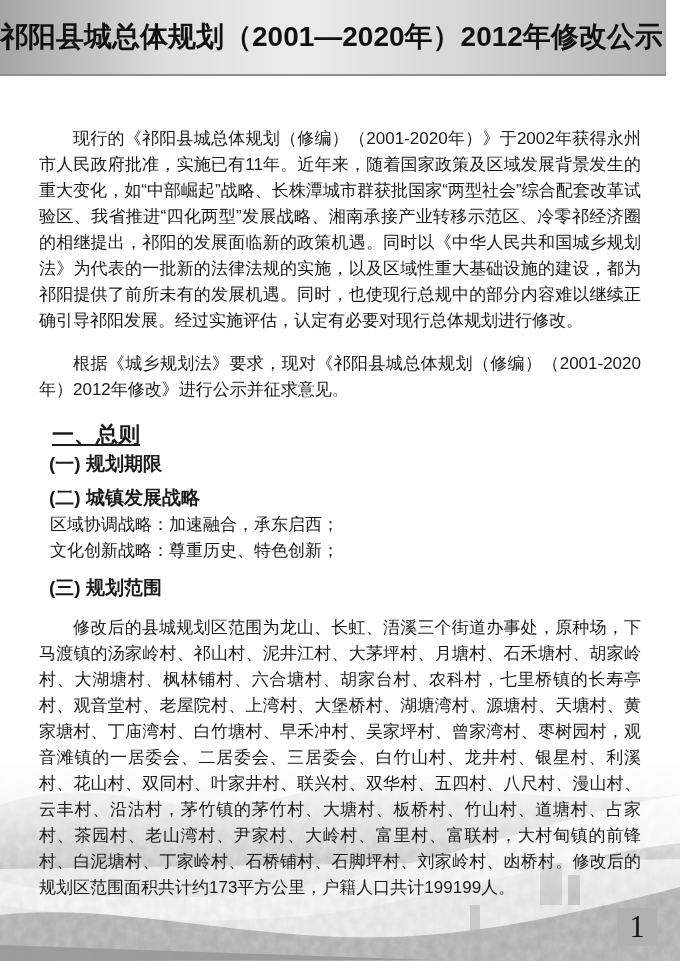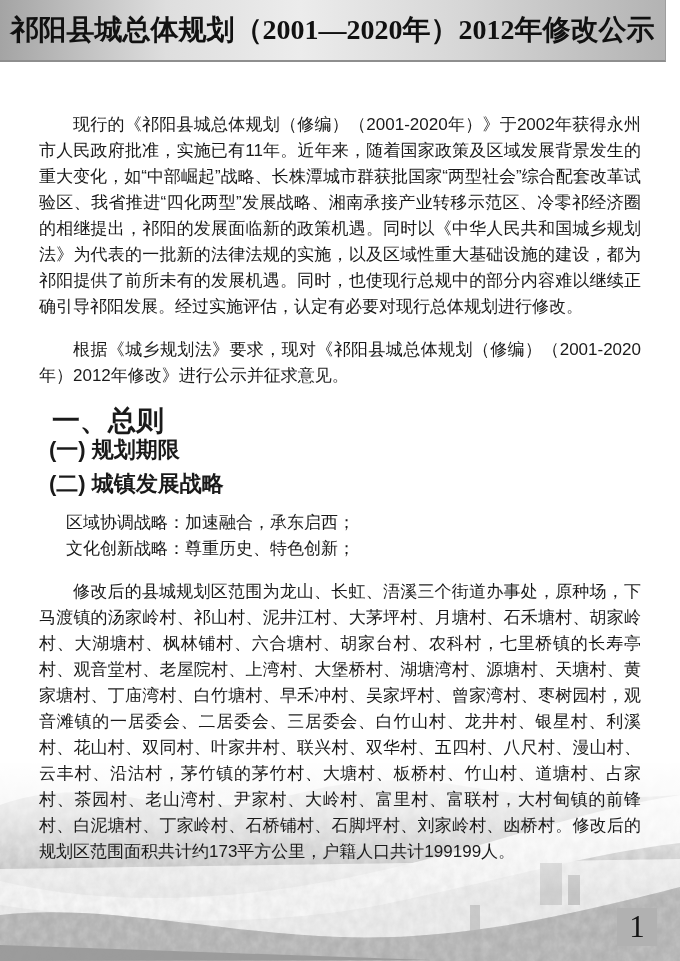--- a/index.html
+++ b/index.html
@@ -5,43 +5,43 @@
   * { box-sizing: border-box; }
   html,body { margin:0; padding:0; }
   body {
     width:680px; height:961px;
     position:relative; overflow:hidden;
     background:#ffffff;
     color:#1a1a1a;
     font-family:"Liberation Sans","DejaVu Sans",sans-serif;
   }
   .banner {
-    width:666px; height:62px;
+    width:666px; height:76px;
     background:linear-gradient(to right,#a4a4a4 0%,#dedede 25%,#ececec 45%,#d6d6d6 70%,#b3b3b3 100%);
     border-bottom:2px solid #8e8e8e;
     border-right:1px solid #9e9e9e;
-    display:flex; align-items:center; justify-content:center;font-family:Liberation Serif, serif;
+    display:flex; align-items:center; 
   }
   .banner h1 {
     margin:0; font-size:28px; font-weight:700; color:#111;
     letter-spacing:0px; white-space:nowrap;
   }
   .content {
     position:relative; z-index:2;
     padding:33px 22px 0 22px;
     font-size:17px; line-height:26px;
   }
   p.body-text {
     margin:17px; text-align:justify; text-indent:2em;
     word-break:break-all;
   }
-  h2.sec { font-size:28px; line-height:30px; font-weight:700; margin:6px 0 4px 30px; }
-  h3.sub { font-size:22px; line-height:20px; font-weight:700; margin:4px 0 4px 27px; }
+  h2.sec { font-size:22px; line-height:30px; font-weight:700; margin:6px 0 4px 30px;text-decoration:underline; }
+  h3.sub { font-size:19px; line-height:20px; font-weight:700; margin:4px 0 4px 27px; }
   h3.sub.gap { margin-top:14px; }
-  ul.strategies { list-style:none; margin:16px; padding:0 0 0 28px; }
+  ul.strategies { list-style:none; margin:0; padding:0 0 0 28px; }
   ul.strategies li { line-height:26px; }
   .photo {
     position:absolute; left:0; top:763px; width:680px; height:198px;
     z-index:1;
   }
   .pagebox {
     position:absolute; z-index:3;
     right:23px; bottom:15px;
     width:40px; height:38px;
     background:#b1b1b1;
@@ -100,18 +100,19 @@
   <h2 class="sec">一、总则</h2>
 
   <h3 class="sub">(一) 规划期限</h3>
 
   <h3 class="sub gap">(二) 城镇发展战略</h3>
   <ul class="strategies">
     <li>区域协调战略：加速融合，承东启西；</li>
     <li>文化创新战略：尊重历史、特色创新；</li>
   </ul>
 
+  <h3 class="sub gap">(三) 规划范围</h3>
   <p class="body-text">修改后的县城规划区范围为龙山、长虹、浯溪三个街道办事处，原种场，下马渡镇的汤家岭村、祁山村、泥井江村、大茅坪村、月塘村、石禾塘村、胡家岭村、大湖塘村、枫林铺村、六合塘村、胡家台村、农科村，七里桥镇的长寿亭村、观音堂村、老屋院村、上湾村、大堡桥村、湖塘湾村、源塘村、天塘村、黄家塘村、丁庙湾村、白竹塘村、早禾冲村、吴家坪村、曾家湾村、枣树园村，观音滩镇的一居委会、二居委会、三居委会、白竹山村、龙井村、银星村、利溪村、花山村、双同村、叶家井村、联兴村、双华村、五四村、八尺村、漫山村、云丰村、沿沽村，茅竹镇的茅竹村、大塘村、板桥村、竹山村、道塘村、占家村、茶园村、老山湾村、尹家村、大岭村、富里村、富联村，大村甸镇的前锋村、白泥塘村、丁家岭村、石桥铺村、石脚坪村、刘家岭村、凼桥村。修改后的规划区范围面积共计约173平方公里，户籍人口共计199199人。</p>
 </main>
 
 <div class="pagebox">
   <span>1</span>
 </div>
 
 </body></html>

